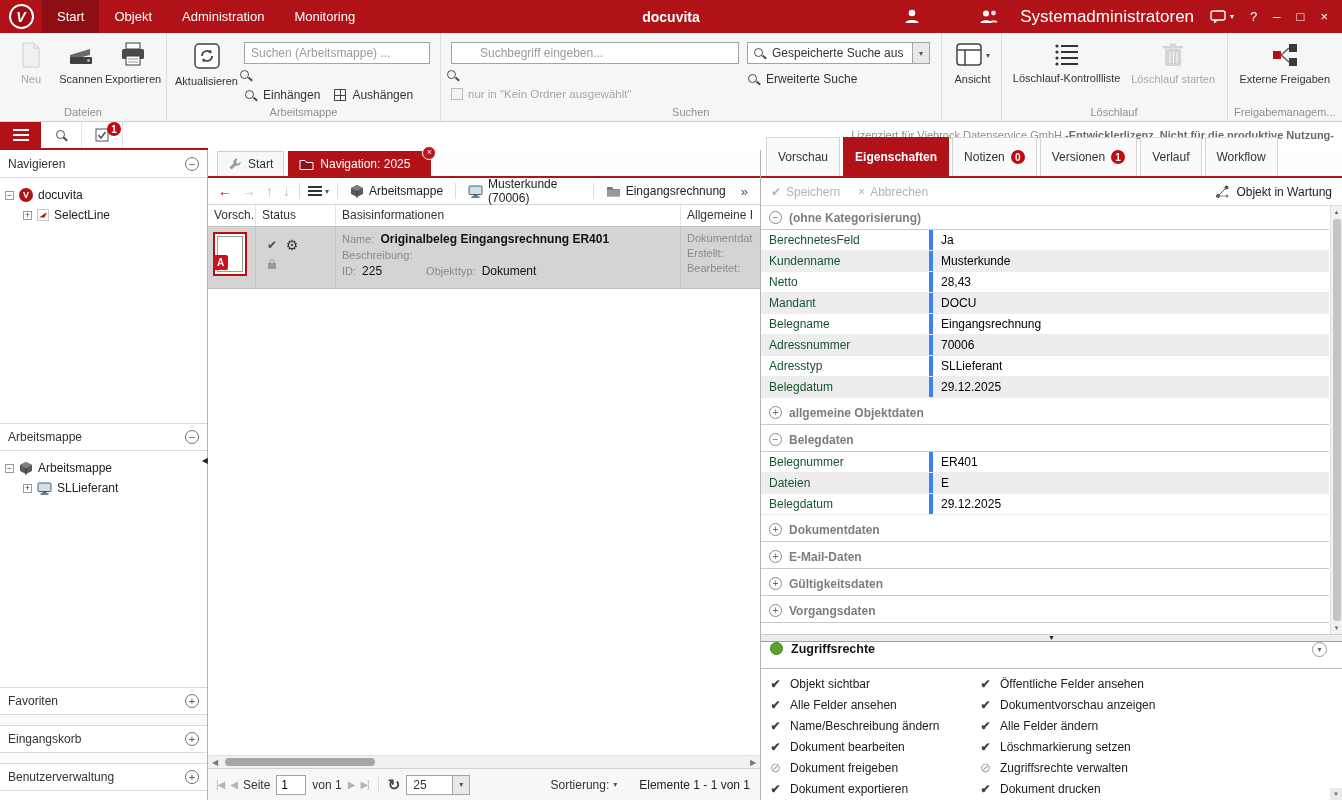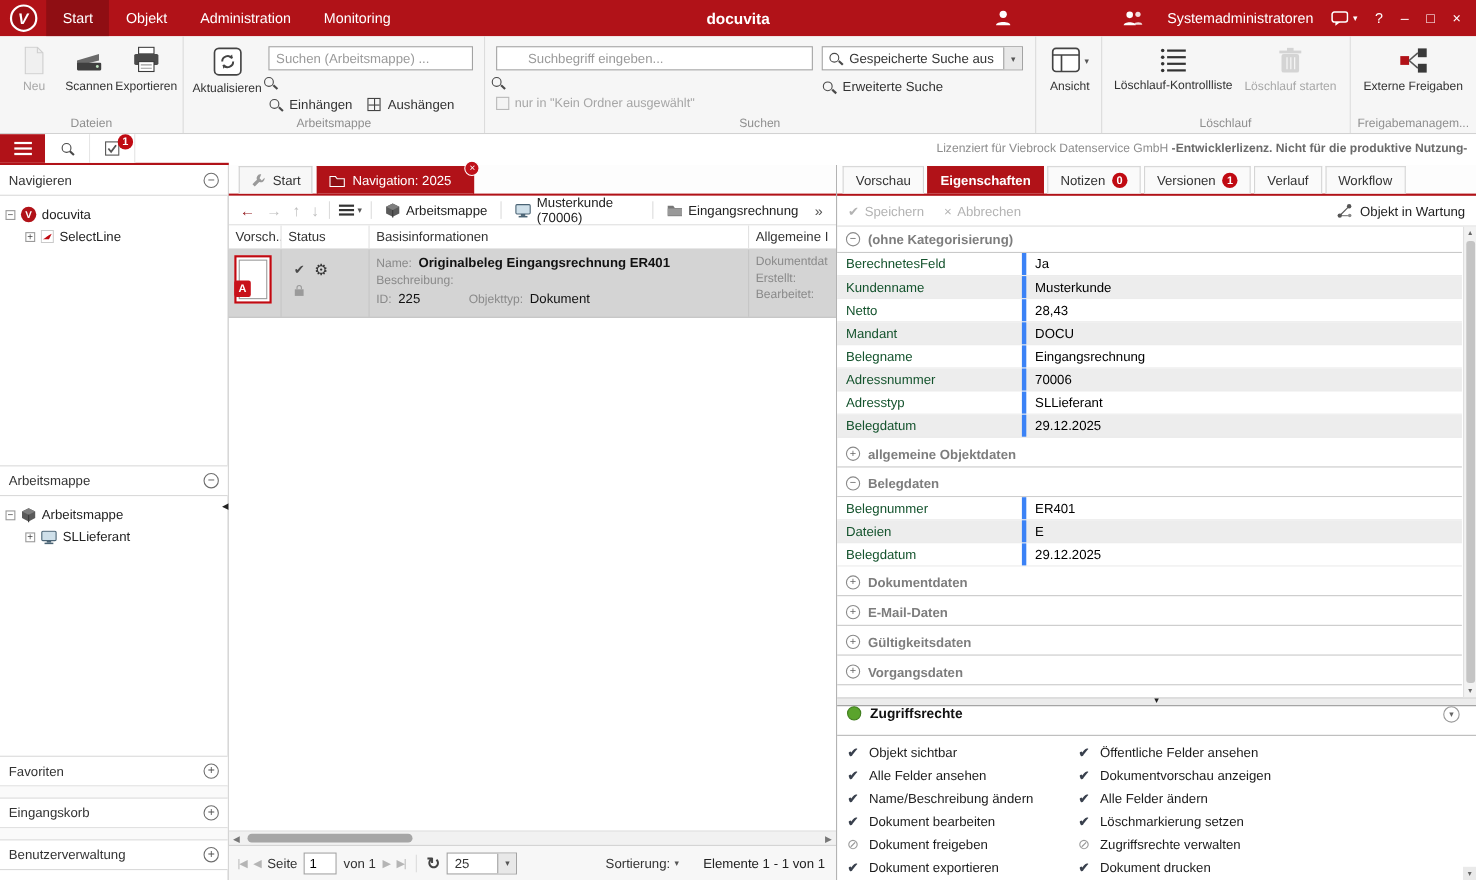--- a/index.html
+++ b/index.html
@@ -8,21 +8,21 @@
 svg{display:block}
 
 #titlebar{position:absolute;left:0;top:0;width:1342px;height:33px;background:#b11218;display:flex;align-items:stretch;color:#fff}
 .logo{width:42px;display:flex;align-items:center;justify-content:center}
 .lcirc{width:25px;height:25px;border-radius:50%;background:#9c0f14;border:2px solid #fff;font-weight:bold;font-size:14px;font-style:italic;display:flex;align-items:center;justify-content:center}
 .menu{padding:0 15px;display:flex;align-items:center;font-size:13px;cursor:default}
 .menu.active{background:#8f0e13}
 .tb-title{position:absolute;left:50%;top:0;transform:translateX(-50%);height:33px;display:flex;align-items:center;font-size:14px;font-weight:bold}
 .tb-user{position:absolute;left:905px;top:9px}
 .tb-right{margin-left:auto;display:flex;align-items:center;gap:16px;padding-right:14px}
-.tb-group{display:flex;align-items:center;gap:22px;font-size:13px}
+.tb-group{display:flex;align-items:center;gap:22px;font-size:17px}
 .tb-chat{display:flex;align-items:center;gap:4px}
 .tb-btn{font-size:13px}
 .car{font-size:8px;color:#555}
 .tb-right .car{color:#fff}
 
 #ribbon{position:absolute;left:0;top:33px;width:1342px;height:89px;background:#f6f6f6;border-bottom:1px solid #cfcfcf;display:flex}
 .rgroup{position:relative;display:flex;align-items:flex-start;padding:7px 6px 18px 6px}
 .rgroup+.rgroup{border-left:1px solid #dcdcdc}
 .glabel{position:absolute;left:0;right:0;bottom:3px;text-align:center;font-size:11px;color:#8f8f8f;white-space:nowrap;overflow:hidden}
 .bigbtn{display:flex;flex-direction:column;align-items:center;gap:5px;padding:2px 6px;min-width:50px}
@@ -107,21 +107,21 @@
 .hs-thumb{width:150px;height:8px;background:#a6a6a6;border-radius:4px;margin-left:3px}
 .pager{height:32px;border-top:1px solid #d0d0d0;background:#f7f7f7;display:flex;align-items:center;gap:6px;padding:0 8px;font-size:12px;color:#333}
 .pbtn{color:#b5b5b5;font-size:10px;letter-spacing:-1px}
 .pg-input{width:30px;height:20px;border:1px solid #a3a3a3;padding:0 4px;font:12px "Liberation Sans",sans-serif}
 .refresh{color:#444;font-size:15px;font-weight:bold}
 .sortw{margin-left:auto;display:flex;align-items:center;gap:4px}
 .elements{margin-left:16px;margin-right:2px;color:#222}
 
 #rightpanel{position:absolute;left:760px;top:150px;width:582px;height:650px;border-left:1px solid #b3b3b3;background:#fff;display:flex;flex-direction:column}
 .ptabs{height:28px;display:flex;align-items:flex-end;gap:3px;padding-left:5px;border-bottom:2px solid #b11218;background:#fdfdfd}
-.ptab{height:25px;display:flex;align-items:center;gap:6px;padding:0 11px;border:1px solid #d5d5d5;border-bottom:none;background:#fafafa;font-size:12px;color:#333}
+.ptab{height:39px;display:flex;align-items:center;gap:6px;padding:0 11px;border:1px solid #d5d5d5;border-bottom:none;background:#fafafa;font-size:12px;color:#333}
 .ptab.active{background:#b11218;color:#fff;border-color:#b11218;font-weight:bold}
 .badge{width:14px;height:14px;border-radius:50%;background:#c00a12;color:#fff;font-size:10px;font-weight:bold;display:flex;align-items:center;justify-content:center}
 .ptools{height:28px;display:flex;align-items:center;gap:18px;padding:0 10px;border-bottom:1px solid #ddd}
 .ptool{display:flex;align-items:center;gap:5px;color:#b3b3b3;font-size:12px}
 .wartung{margin-left:auto;display:flex;align-items:center;gap:6px;color:#222;font-size:12px}
 .props{position:relative;height:428px;overflow:hidden;padding-right:13px}
 .psec-h{height:24px;display:flex;align-items:center;gap:7px;padding:0 8px;border-bottom:1px solid #c9c9c9;margin-top:3px}
 .psec-h .circbtn{width:13px;height:13px;font-size:10px;line-height:11px;color:#666;border-color:#8a8a8a}
 .psec-t{font-weight:bold;font-size:12px;color:#7d7d7d}
 .prow{display:flex;height:21px;align-items:stretch;border-bottom:1px solid #ececec;background:#fff}

